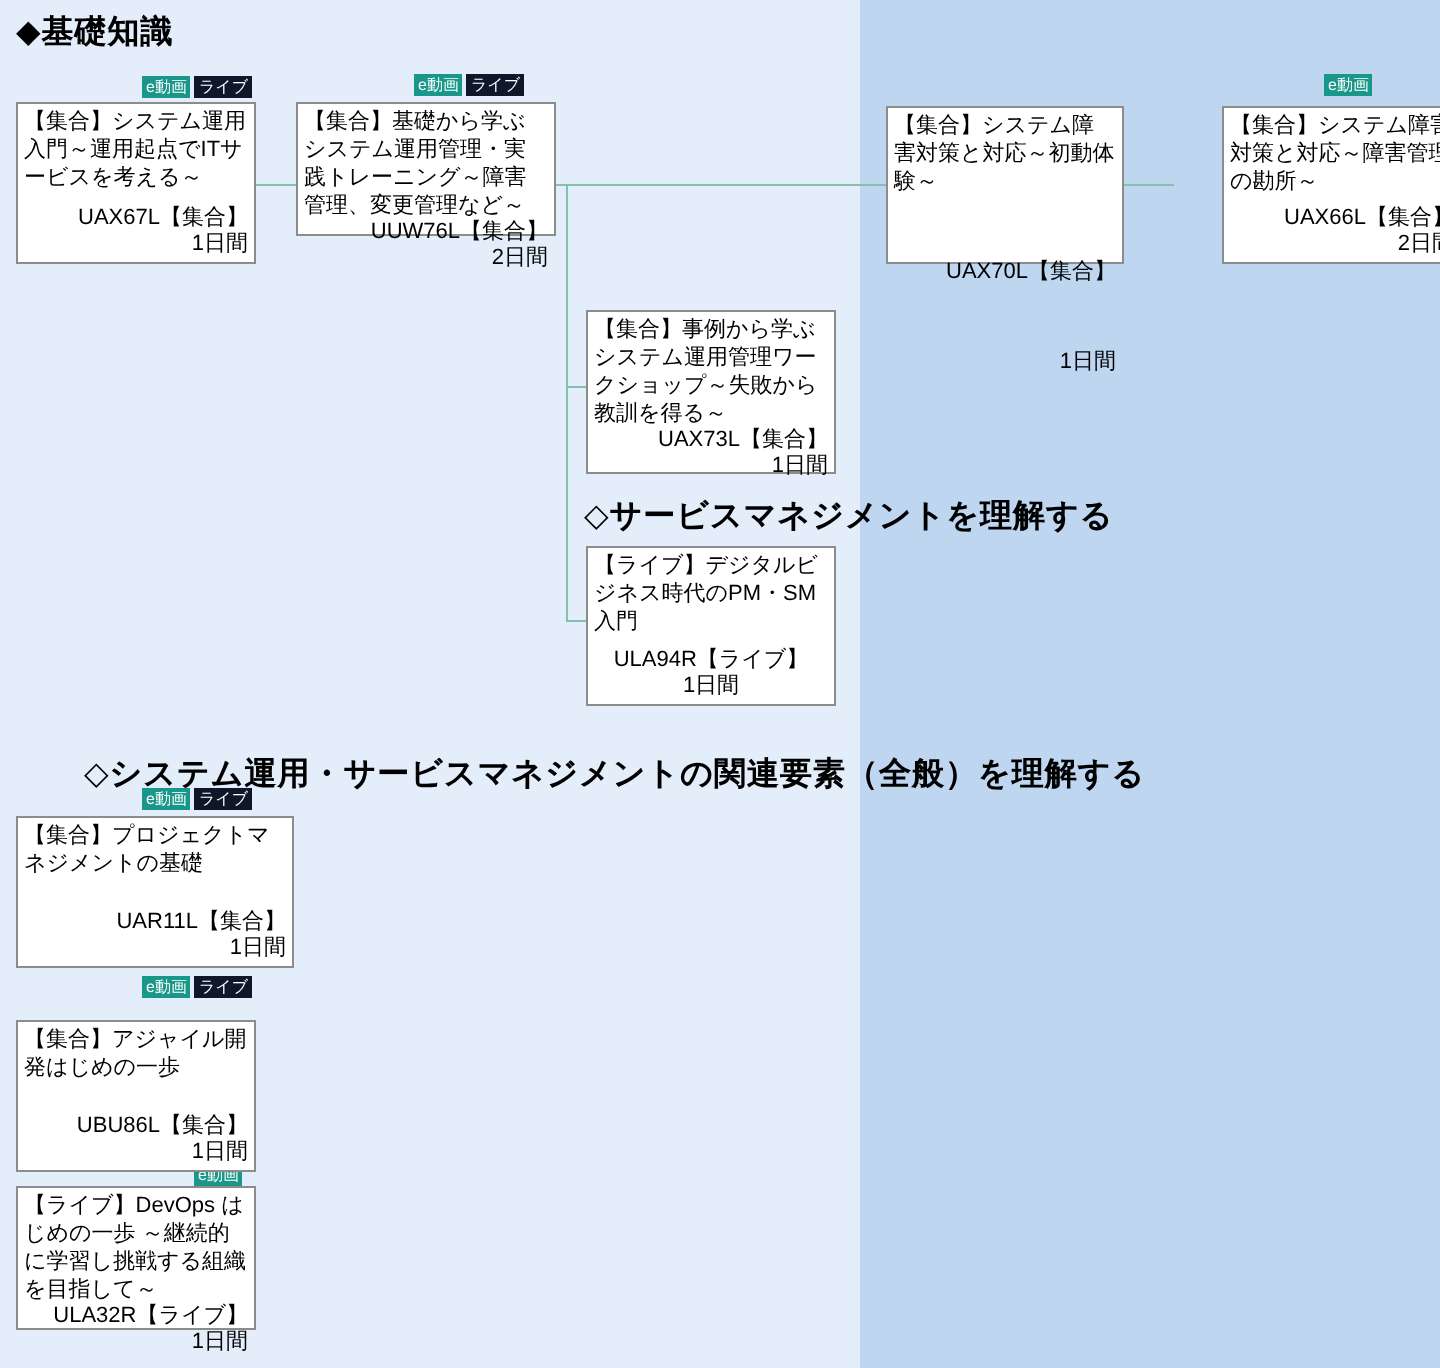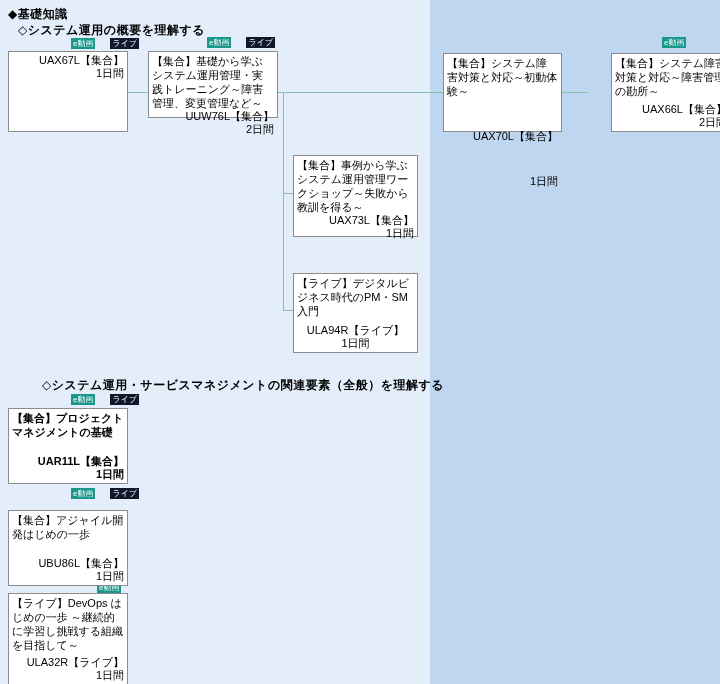--- a/index.html
+++ b/index.html
@@ -6,21 +6,21 @@
   body{font-family:"Liberation Sans","DejaVu Sans",sans-serif;}
   .canvas{
     position:relative;width:720px;height:684px;overflow:hidden;
     background:#e4eefb;
   }
   .right-panel{
     position:absolute;left:430px;top:0;width:290px;height:684px;
     background:#bfd6f1;
   }
   .heading{
-    position:absolute;font-size:12px;font-weight:bold;color:#000;
+    position:absolute;font-size:16px;font-weight:bold;color:#000;
     white-space:nowrap;letter-spacing:0.5px;
   }
   .heading-main{left:8px;top:6px;}
   .heading-sub1{left:18px;top:22px;}
   .heading-sub2{left:292px;top:248px;}
   .heading-sub3{left:18px;top:377px;margin-left:24px;}
   .connector{position:absolute;background:#84c1ab;}
   .hline1{left:128px;top:92px;width:20px;height:1px;}
   .hline2{left:278px;top:92px;width:165px;height:1px;}
   .hline3{left:562px;top:92px;width:25px;height:1px;}
@@ -34,24 +34,24 @@
   }
   .course-title{line-height:14px;flex:1 1 auto;text-align:left;}
   .course-code{line-height:13px;text-align:right;white-space:nowrap;}
   .course-days{line-height:13px;text-align:right;white-space:nowrap;}
   .c1{left:8px;top:51px;width:120px;height:81px;}
   .c2{left:148px;top:51px;width:130px;height:67px;}
   .c3{left:443px;top:53px;width:119px;height:79px;gap:32px;}
   .c4{left:587px;top:53px;width:120px;height:79px;margin-left:24px;}
   .c5{left:293px;top:155px;width:125px;height:82px;}
   .c6{left:293px;top:273px;width:125px;height:80px;align-items:center;}
-  .c7{left:8px;top:408px;width:120px;height:76px;font-weight:bold;}
+  .c7{left:8px;top:408px;width:139px;height:76px;}
   .c8{left:8px;top:510px;width:120px;height:76px;}
-  .c9{left:8px;top:593px;width:120px;height:92px;}
-  .badge-group{position:absolute;display:flex;gap:15px;}
+  .c9{left:8px;top:593px;width:120px;height:72px;}
+  .badge-group{position:absolute;display:flex;gap:2px;}
   .bg1{left:71px;top:38px;}
   .bg2{left:207px;top:37px;}
   .bg3{left:662px;top:37px;}
   .bg4{left:71px;top:394px;}
   .bg5{left:71px;top:488px;}
   .bg6{left:97px;top:582px;}
   .badge{
     display:inline-block;font-size:8px;line-height:9px;padding:1px 2px;
     color:#ffffff;white-space:nowrap;
   }
@@ -65,21 +65,21 @@
   <div class="right-panel"></div>
 
   <div class="connector hline1"></div>
   <div class="connector hline2"></div>
   <div class="connector hline3"></div>
   <div class="connector vline1"></div>
   <div class="connector stub1"></div>
   <div class="connector stub2"></div>
 
   <div class="heading heading-main">◆基礎知識</div>
-  <div class="heading heading-sub1">◇システム運用の概要を理解する</div>
+  <div class="heading heading-sub2">◇サービスマネジメントを理解する</div>
   <div class="heading heading-sub3">◇システム運用・サービスマネジメントの関連要素（全般）を理解する</div>
 
   <div class="badge-group bg1">
     <span class="badge badge-evideo">e動画</span>
     <span class="badge badge-live">ライブ</span>
   </div>
   <div class="badge-group bg2">
     <span class="badge badge-evideo">e動画</span>
     <span class="badge badge-live">ライブ</span>
   </div>
@@ -92,20 +92,21 @@
   </div>
   <div class="badge-group bg5">
     <span class="badge badge-evideo">e動画</span>
     <span class="badge badge-live">ライブ</span>
   </div>
   <div class="badge-group bg6">
     <span class="badge badge-evideo">e動画</span>
   </div>
 
   <div class="course c1">
+    <div class="course-title">【集合】システム運用入門～運用起点でITサービスを考える～</div>
     <div class="course-code">UAX67L【集合】</div>
     <div class="course-days">1日間</div>
   </div>
   <div class="course c2">
     <div class="course-title">【集合】基礎から学ぶシステム運用管理・実践トレーニング～障害管理、変更管理など～</div>
     <div class="course-code">UUW76L【集合】</div>
     <div class="course-days">2日間</div>
   </div>
   <div class="course c3">
     <div class="course-title">【集合】システム障害対策と対応～初動体験～</div>

